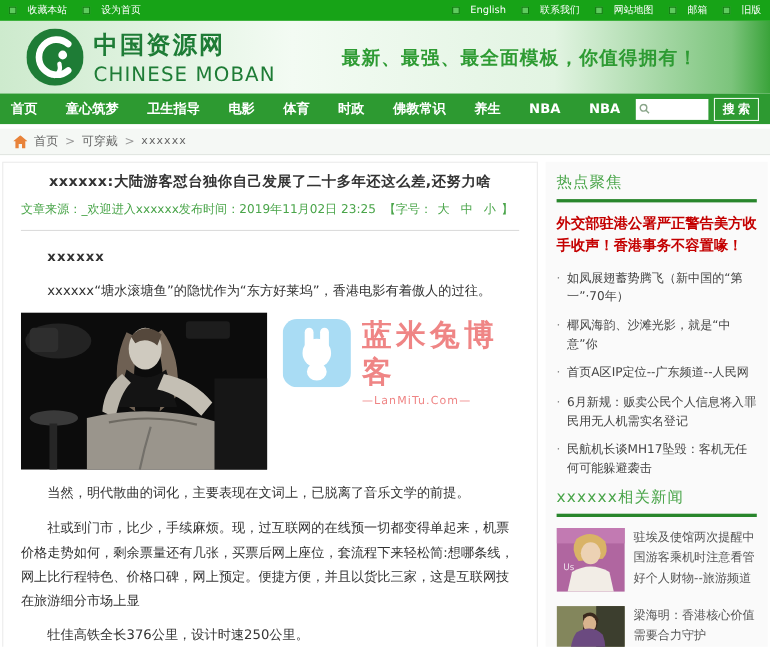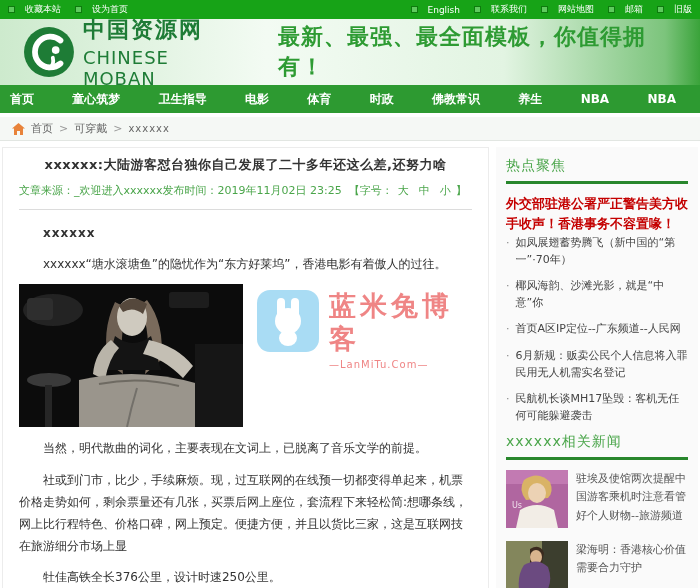--- a/index.html
+++ b/index.html
@@ -10,21 +10,21 @@
     align-items:center; padding:0 8px; font-size:9px; color:#fff; }
   .topbar-group { display:flex; gap:14px; }
   .topbar-item { display:flex; align-items:center; gap:10px; cursor:pointer; }
   .sq-icon { width:7px; height:7px; background:#5ecb5e; border:1px solid #0e7a0e; display:inline-block; }
   
   .header { height:66px; display:flex; align-items:center; padding:0 24px;
     background:linear-gradient(90deg,#cdeacd 0%,#f3fbf3 38%,#e2f4e2 72%,#7cc47c 95%,#3aa33a 100%); }
   .logo-wrap { display:flex; align-items:center; gap:9px; }
   .logo-text .cn { font-size:22px; font-weight:bold; color:#1e7c36; letter-spacing:2px; }
   .logo-text .en { font-size:18px; color:#1e7c36; letter-spacing:1px; margin-top:2px; }
-  .slogan { margin-left:36px; font-size:22px; font-weight:bold; color:#2e9b33; letter-spacing:1px; }
+  .slogan { margin-left:60px; font-size:17px; font-weight:bold; color:#2e9b33; letter-spacing:1px; }
   
   .nav { height:28px; background:#2d9a31; display:flex; align-items:center; padding:0 10px; }
   .nav-items { display:flex; flex:1; justify-content:space-between; align-items:center; padding-right:14px; }
   .nav-item { color:#fff; font-size:12px; font-weight:bold; cursor:pointer; white-space:nowrap; }
   .search-wrap { display:flex; align-items:center; gap:5px; }
   .search-box { display:flex; align-items:center; background:#fff; height:19px; width:66px; padding:0 3px; }
   .search-box input { border:0; outline:0; width:48px; font-size:10px; background:transparent; }
   .search-btn { height:21px; padding:0 7px; background:#2d9a31; border:1px solid #eaf6ea;
     color:#fff; font-size:11px; font-weight:bold; cursor:pointer; }
   
@@ -45,21 +45,21 @@
   .figure-row { display:flex; margin:4px 0 10px 0; }
   .photo-main { width:224px; height:143px; flex:0 0 auto; display:block; }
   .wm { display:flex; align-items:flex-start; gap:10px; margin-left:14px; margin-top:6px;justify-content:flex-end; }
   .wm-icon { width:62px; height:62px; flex:0 0 auto; }
   .wm-text .brand { font-size:27px; font-weight:bold; color:#ef8585; letter-spacing:4px; line-height:1.2; }
   .wm-text .domain { font-size:10px; color:#ef8585; letter-spacing:1px; margin-top:4px; }
   
   .sidebar { flex:1; background:#fafafa; padding:10px 10px 0 10px; overflow:hidden; }
   .side-sec-title { font-size:14px; color:#4aa54a; letter-spacing:1px; }
   .side-underline { height:3px; background:#28862c; margin:6px 0 10px 0; }
-  .hot-headline { font-size:13px; font-weight:bold; color:#c40000; line-height:1.55; cursor:pointer; }
+  .hot-headline { font-size:13px; font-weight:bold; color:#c40000; line-height:1.55; margin-bottom:10px; cursor:pointer; }
   .hot-list { list-style:none; }
   .hot-item { display:flex; gap:6px; font-size:11px; color:#444; line-height:1.55; margin-bottom:9px; cursor:pointer; }
   .hot-item .dot { color:#888; flex:0 0 auto; }
   .rel-item { display:flex; gap:8px; margin-bottom:13px; cursor:pointer; }
   .rel-thumb { width:62px; height:58px; flex:0 0 auto; display:block; }
   .rel-text { font-size:11px; color:#555; line-height:1.7; }
 </style>
 </head>
 <body>
 
@@ -119,20 +119,30 @@
     <span class="nav-item">首页</span>
     <span class="nav-item">童心筑梦</span>
     <span class="nav-item">卫生指导</span>
     <span class="nav-item">电影</span>
     <span class="nav-item">体育</span>
     <span class="nav-item">时政</span>
     <span class="nav-item">佛教常识</span>
     <span class="nav-item">养生</span>
     <span class="nav-item">NBA</span>
     <span class="nav-item">NBA</span>
+  </div>
+  <div class="search-wrap">
+    <div class="search-box">
+      <svg width="10" height="10" viewBox="0 0 10 10">
+        <circle cx="4" cy="4" r="3" stroke="#8aa58a" stroke-width="1.3" fill="none"></circle>
+        <line x1="6.3" y1="6.3" x2="9" y2="9" stroke="#8aa58a" stroke-width="1.3"></line>
+      </svg>
+      <input type="text" style="">
+    </div>
+    <button class="search-btn">搜 索</button>
   </div>
 </div>
 
 <div class="crumb-gap"></div>
 <div class="crumb">
   <svg width="13" height="12" viewBox="0 0 13 12">
     <path d="M6.5 0 L13 5.5 H11 V12 H8 V8 H5 V12 H2 V5.5 H0 Z" fill="#e8833a"></path>
   </svg>
   <span>首页</span>
   <span class="sep">&gt;</span>

